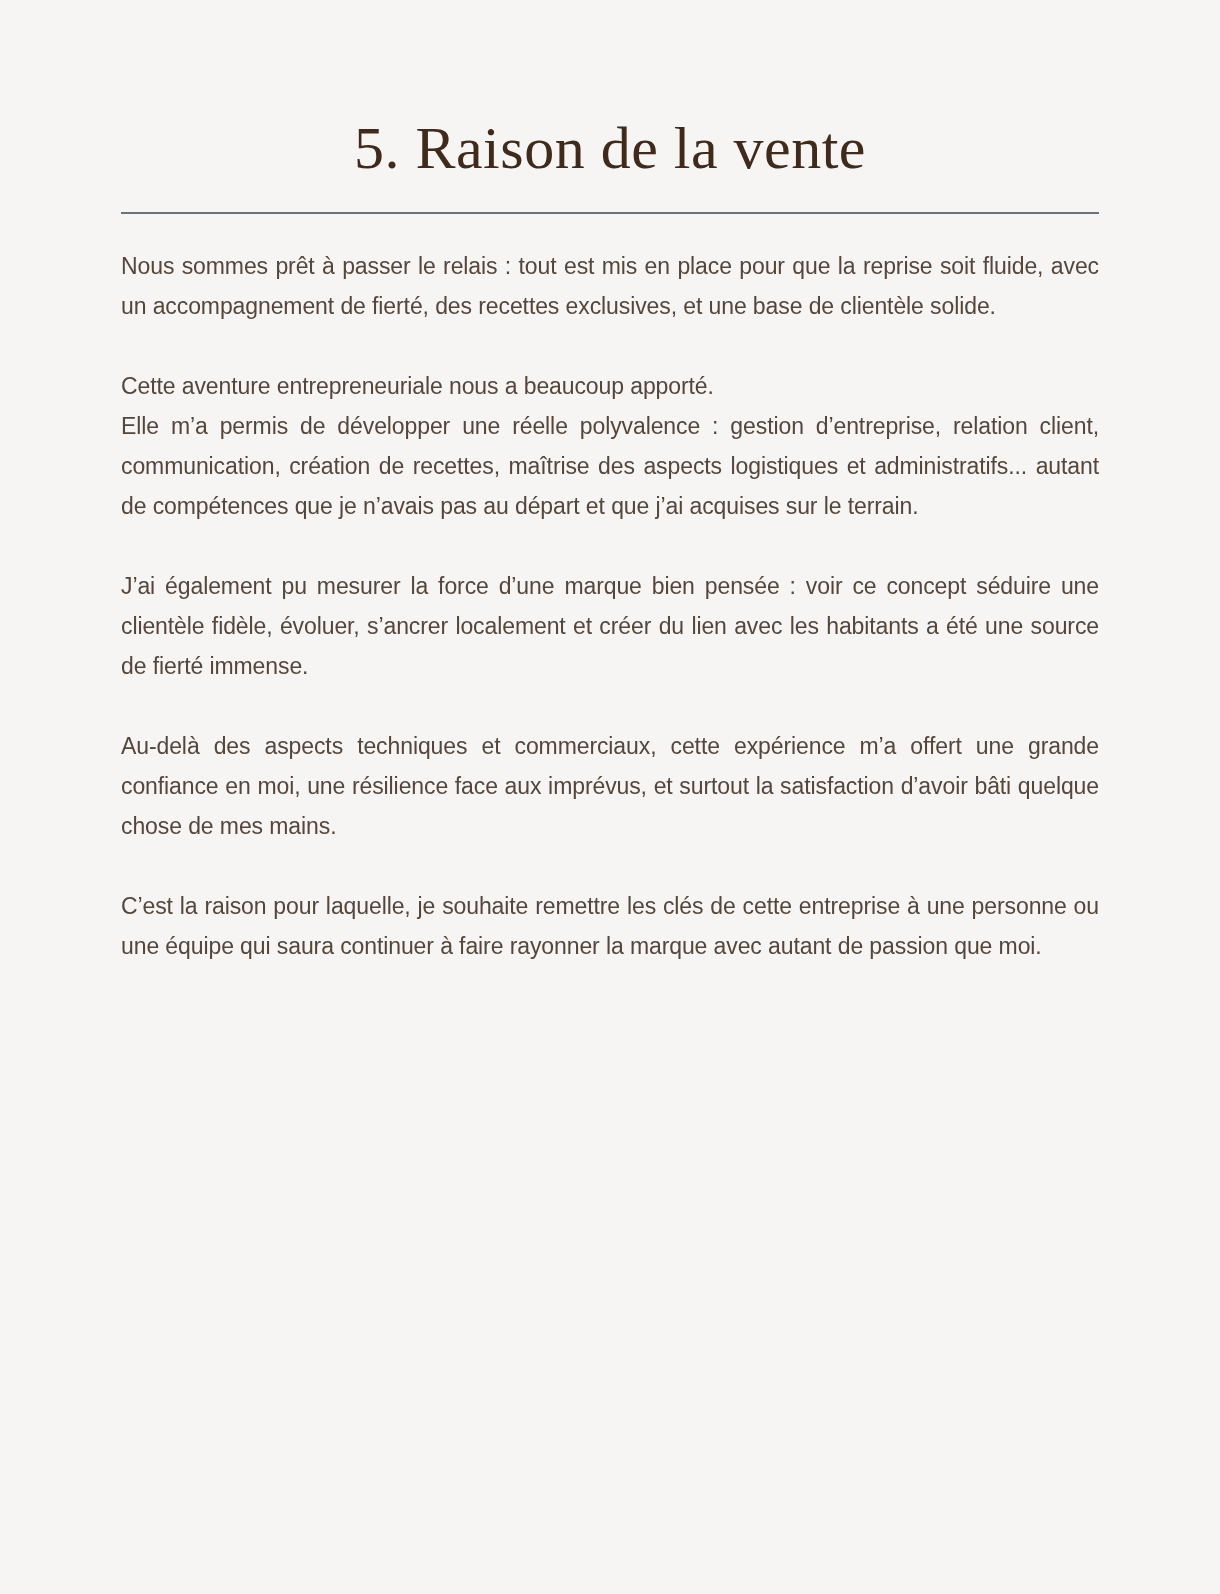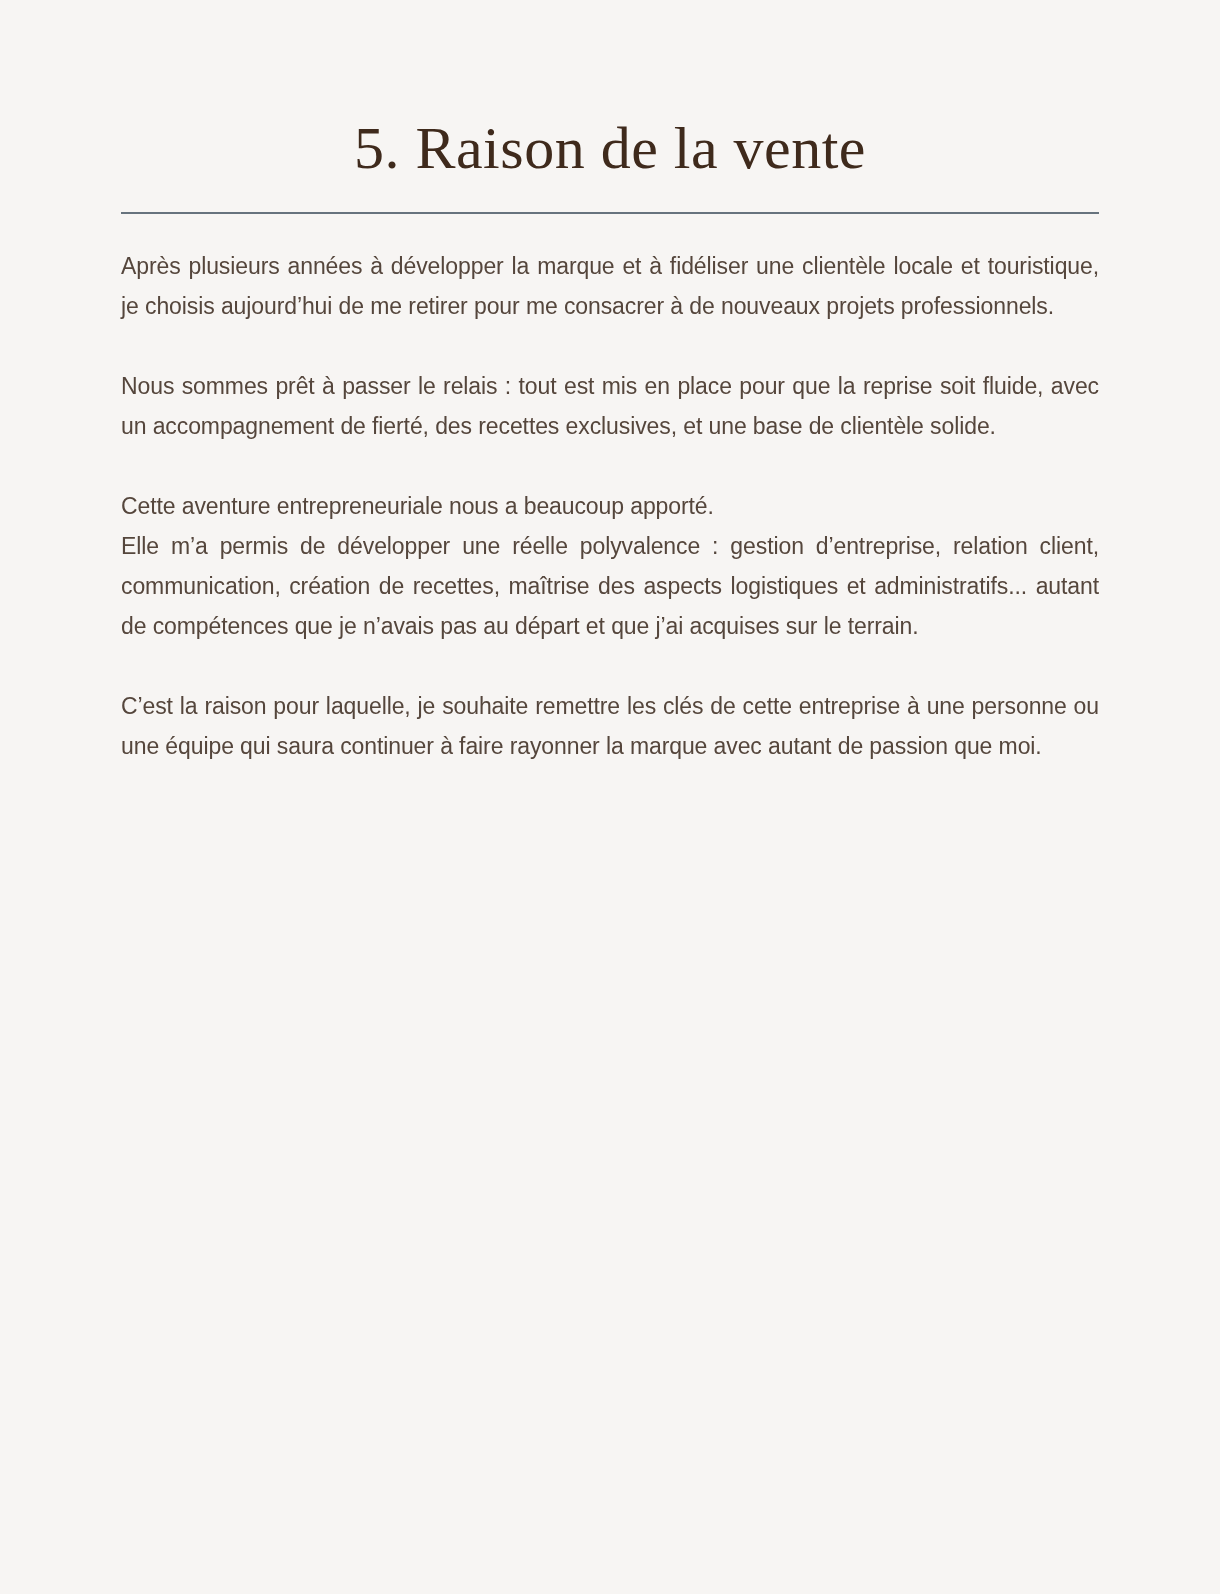--- a/index.html
+++ b/index.html
@@ -48,18 +48,19 @@
     margin: 0 0 40px 0;
   }
 </style>
 </head>
 <body>
 
 <div class="page">
   <h1 class="page-title">5. Raison de la vente</h1>
   <hr class="title-divider">
   <div class="document-body">
-      <p>Après plusieurs années à développer la marque et à fidéliser une clientèle locale et touristique, je choisis aujourd’hui de me retirer pour me consacrer à de nouveaux projets professionnels.</p>
       <p>Nous sommes prêt à passer le relais : tout est mis en place pour que la reprise soit fluide, avec un accompagnement de fierté, des recettes exclusives, et une base de clientèle solide.</p>
       <p>Cette aventure entrepreneuriale nous a beaucoup apporté.<br>Elle m’a permis de développer une réelle polyvalence : gestion d’entreprise, relation client, communication, création de recettes, maîtrise des aspects logistiques et administratifs... autant de compétences que je n’avais pas au départ et que j’ai acquises sur le terrain.</p>
+      <p>J’ai également pu mesurer la force d’une marque bien pensée : voir ce concept séduire une clientèle fidèle, évoluer, s’ancrer localement et créer du lien avec les habitants a été une source de fierté immense.</p>
+      <p>Au-delà des aspects techniques et commerciaux, cette expérience m’a offert une grande confiance en moi, une résilience face aux imprévus, et surtout la satisfaction d’avoir bâti quelque chose de mes mains.</p>
       <p>C’est la raison pour laquelle, je souhaite remettre les clés de cette entreprise à une personne ou une équipe qui saura continuer à faire rayonner la marque avec autant de passion que moi.</p>
     </div>
 </div>
 
 </body></html>

